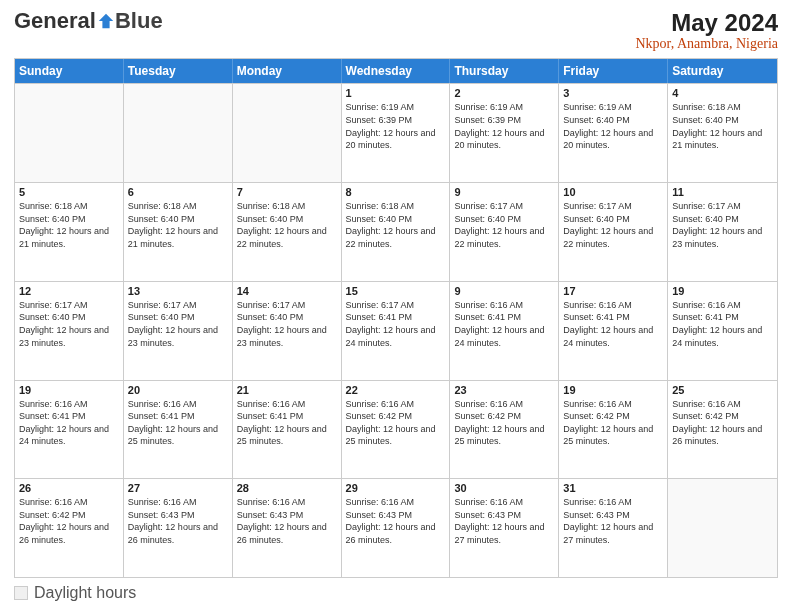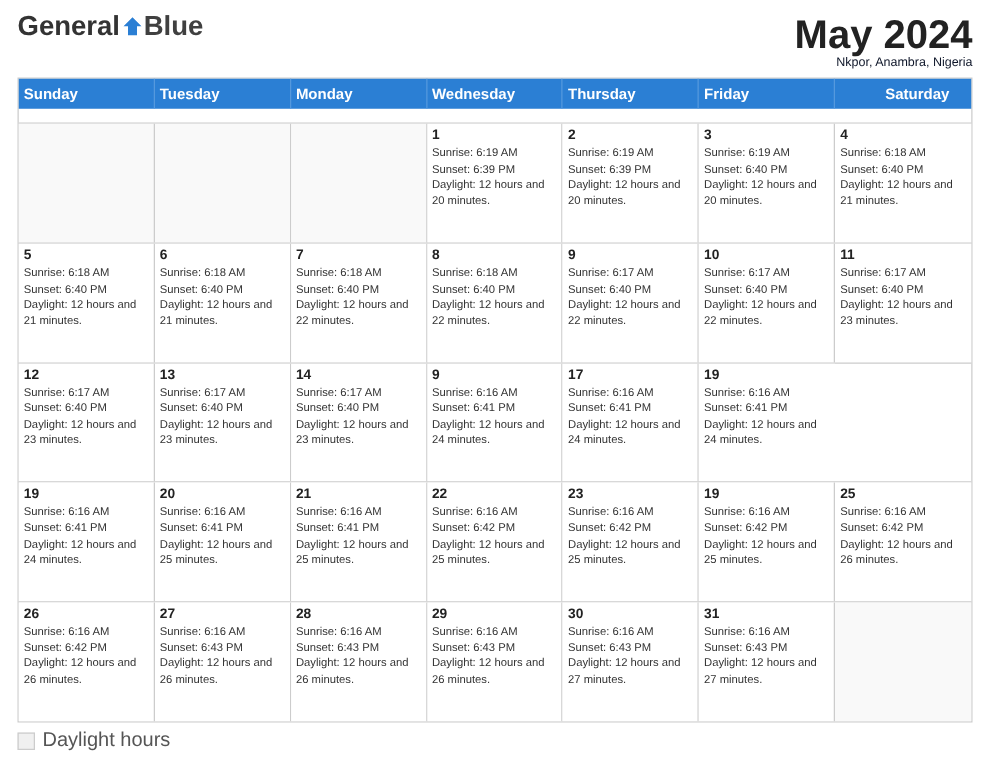--- a/index.html
+++ b/index.html
@@ -40,50 +40,50 @@
     .logo-blue { color: #404040; }
     .logo-icon {
       width: 18px;
       height: 18px;
       margin-left: 1px;
     }
     .title-block {
       text-align: right;
     }
     .month-title {
-      font-size: 32px;
+      font-size: 24px;
       font-weight: bold;
       color: #222;
       line-height: 1.1;
     }
     .location {
-      font-size: 10px;
-      color: #0f172a;
+      font-size: 14px;
+      color: #c2410c;
+      font-family: Liberation Serif, serif;
     }
     .calendar {
       flex: 1;
       display: flex;
       flex-direction: column;
       border: 1px solid #ccc;
-      gap: 11px;
     }
     .cal-header {
       display: grid;
       grid-template-columns: repeat(7, 1fr);
       background: #2b7fd4;
     }
     .cal-header-cell {
       color: #fff;
       font-size: 12px;
       font-weight: bold;
       padding: 5px 4px;
       text-align: left;
       border-right: 1px solid #5599dd;
     }
-    .cal-header-cell:last-child { border-right: none; margin-left: 36px; }
+    .cal-header-cell:last-child { border-right: none; }
     .cal-body {
       flex: 1;
       display: grid;
       grid-template-rows: repeat(5, 1fr);
     }
     .cal-row {
       display: grid;
       grid-template-columns: repeat(7, 1fr);
       border-top: 1px solid #ccc;
     }
@@ -241,20 +241,26 @@
 Sunset: 6:40 PM
 Daylight: 12 hours and 23 minutes.</div>
           </div>
           <div class="cal-cell">
             <div class="day-num">14</div>
             <div class="cell-info">Sunrise: 6:17 AM
 Sunset: 6:40 PM
 Daylight: 12 hours and 23 minutes.</div>
           </div>
           <div class="cal-cell">
+            <div class="day-num">15</div>
+            <div class="cell-info">Sunrise: 6:17 AM
+Sunset: 6:41 PM
+Daylight: 12 hours and 24 minutes.</div>
+          </div>
+          <div class="cal-cell">
             <div class="day-num">9</div>
             <div class="cell-info">Sunrise: 6:16 AM
 Sunset: 6:41 PM
 Daylight: 12 hours and 24 minutes.</div>
           </div>
           <div class="cal-cell">
             <div class="day-num">17</div>
             <div class="cell-info">Sunrise: 6:16 AM
 Sunset: 6:41 PM
 Daylight: 12 hours and 24 minutes.</div>

